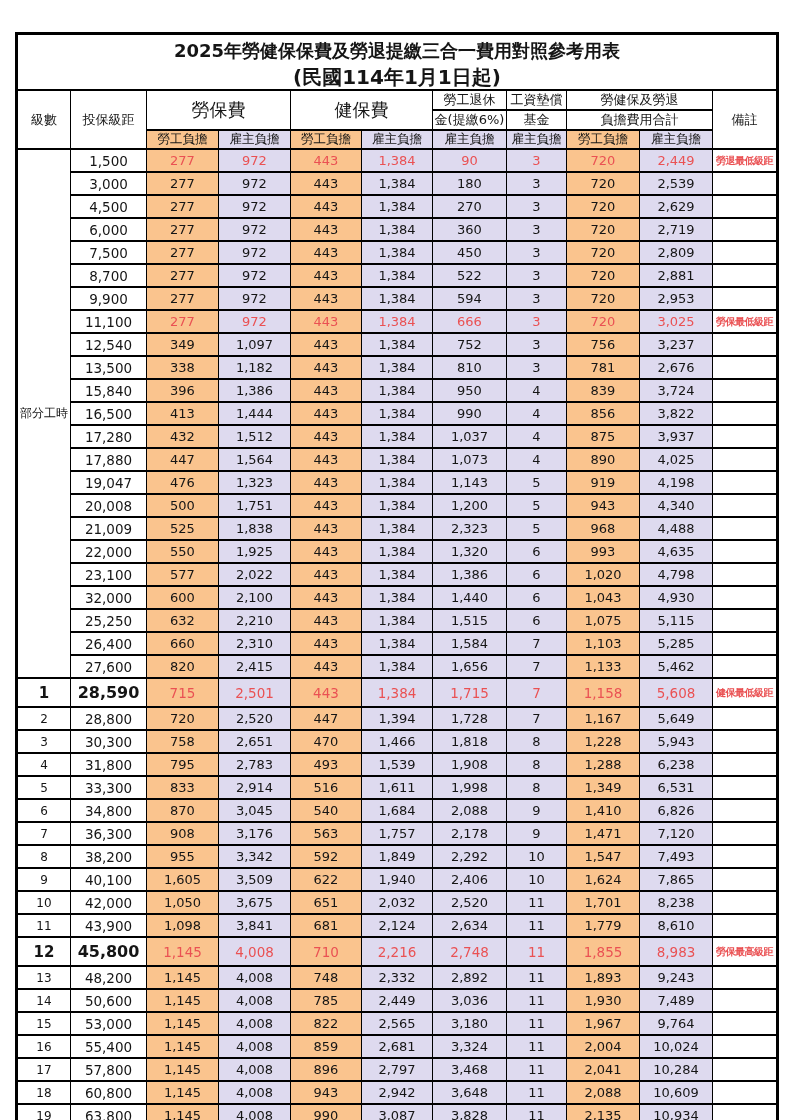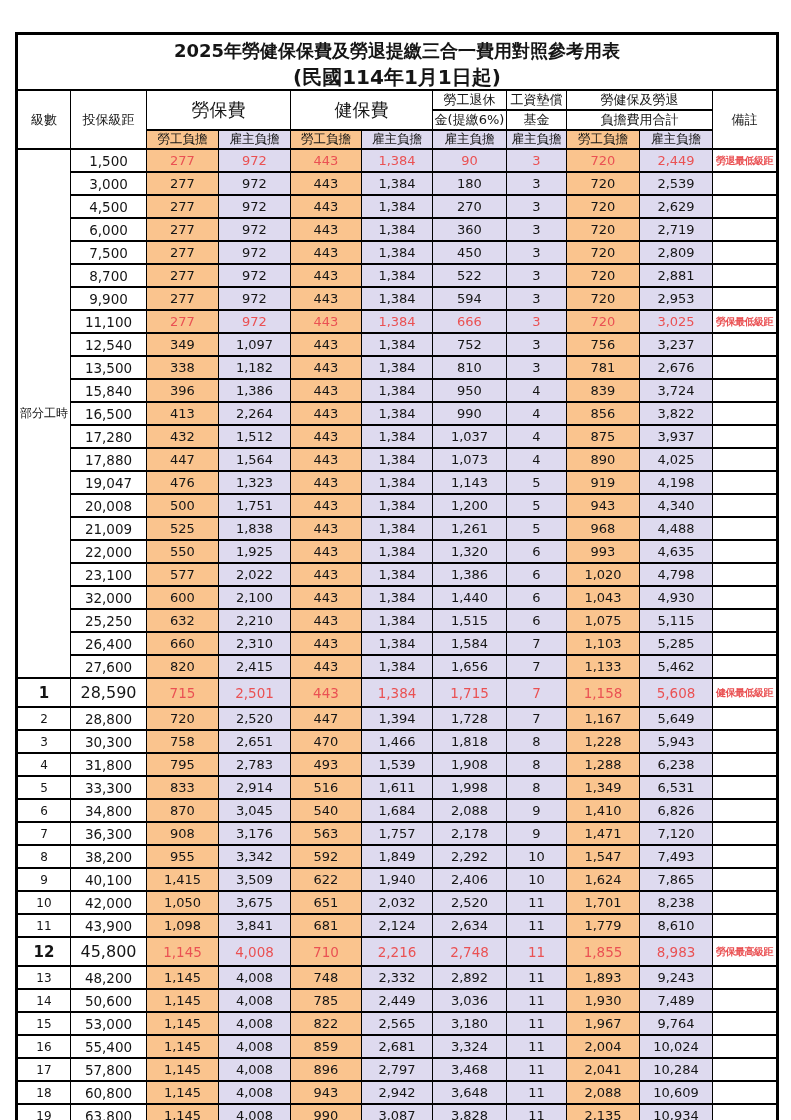--- a/index.html
+++ b/index.html
@@ -22,21 +22,21 @@
   .h3{height:18px;font-size:12.5px;}
   .grp{font-size:18px;}
   .orange{background:#FAC48E;}
   .lav{background:#DEDAEF;}
   tbody td{height:21px;font-size:13px;}
   .level-cell{font-size:12px;}
   .bracket-cell{font-size:13.5px;}
   .note-cell{font-size:10px;color:#EA5153;font-weight:bold;letter-spacing:-0.5px;margin-top:32px;}
   .red{color:#EA5153;}
   .bold-row td{height:27px;}
-  .bold-row .bracket-cell{font-size:16px;font-weight:normal;}
+  .bold-row .bracket-cell{font-size:16px;font-weight:bold;}
   .bold-row .level-cell{font-size:15px;font-weight:bold;}
   .bold-row .val{font-size:13.5px;margin-left:8px;}
 </style>
 </head>
 <body>
 
 <div class="sheet">
   <table>
     <colgroup>
       <col style="width:54px">
@@ -214,21 +214,21 @@
           <td class="val lav">1,384</td>
           <td class="val lav">950</td>
           <td class="val lav">4</td>
           <td class="val orange">839</td>
           <td class="val lav">3,724</td>
           <td class="note-cell"></td>
         </tr>
         <tr>
           <td class="bracket-cell">16,500</td>
           <td class="val orange">413</td>
-          <td class="val lav">2,264</td>
+          <td class="val lav">1,444</td>
           <td class="val orange">443</td>
           <td class="val lav">1,384</td>
           <td class="val lav">990</td>
           <td class="val lav">4</td>
           <td class="val orange">856</td>
           <td class="val lav">3,822</td>
           <td class="note-cell"></td>
         </tr>
         <tr>
           <td class="bracket-cell">17,280</td>
@@ -277,21 +277,21 @@
           <td class="val orange">943</td>
           <td class="val lav">4,340</td>
           <td class="note-cell"></td>
         </tr>
         <tr>
           <td class="bracket-cell">21,009</td>
           <td class="val orange">525</td>
           <td class="val lav">1,838</td>
           <td class="val orange">443</td>
           <td class="val lav">1,384</td>
-          <td class="val lav">1,261</td>
+          <td class="val lav">2,323</td>
           <td class="val lav">5</td>
           <td class="val orange">968</td>
           <td class="val lav">4,488</td>
           <td class="note-cell"></td>
         </tr>
         <tr>
           <td class="bracket-cell">22,000</td>
           <td class="val orange">550</td>
           <td class="val lav">1,925</td>
           <td class="val orange">443</td>
@@ -462,21 +462,21 @@
           <td class="val lav">1,849</td>
           <td class="val lav">2,292</td>
           <td class="val lav">10</td>
           <td class="val orange">1,547</td>
           <td class="val lav">7,493</td>
           <td class="note-cell"></td>
         </tr>
         <tr>
           <td class="level-cell">9</td>
           <td class="bracket-cell">40,100</td>
-          <td class="val orange">1,415</td>
+          <td class="val orange">1,605</td>
           <td class="val lav">3,509</td>
           <td class="val orange">622</td>
           <td class="val lav">1,940</td>
           <td class="val lav">2,406</td>
           <td class="val lav">10</td>
           <td class="val orange">1,624</td>
           <td class="val lav">7,865</td>
           <td class="note-cell"></td>
         </tr>
         <tr>

